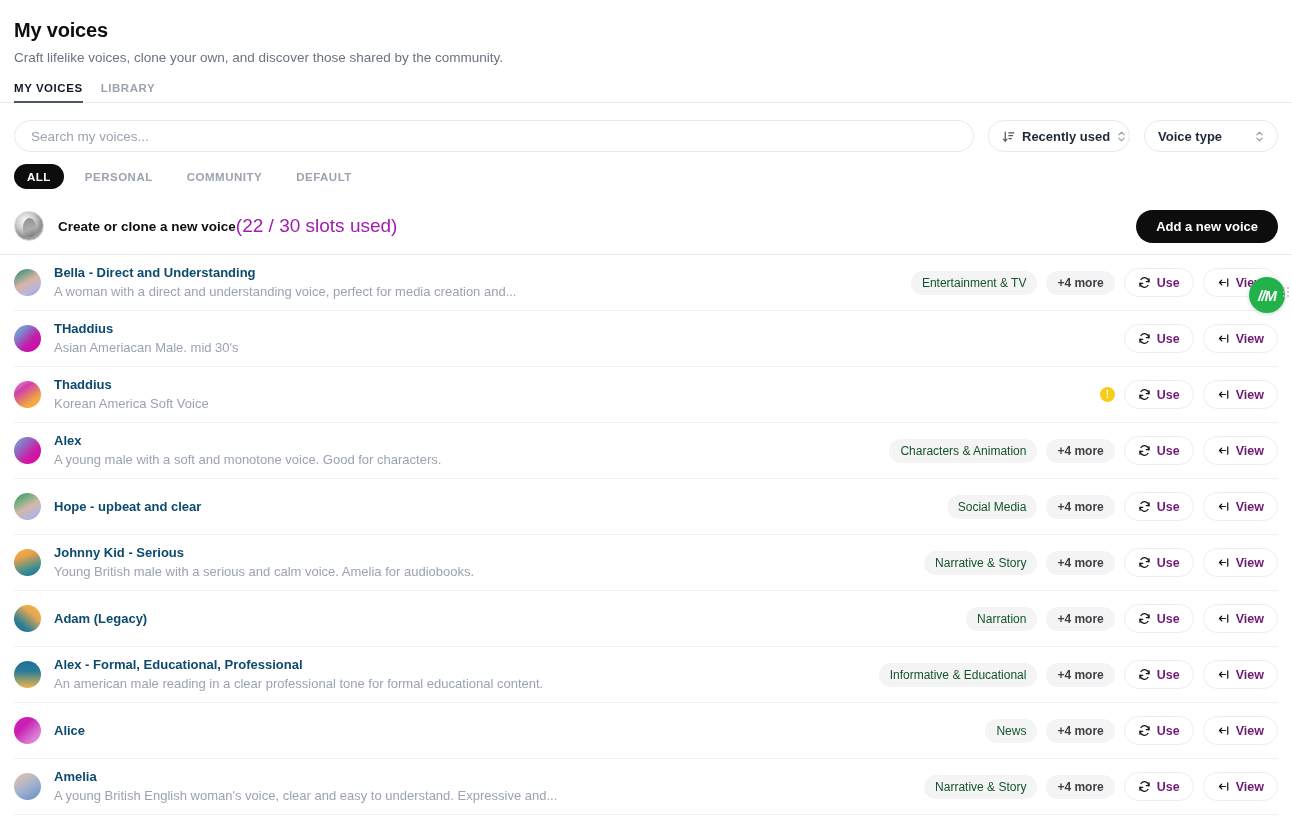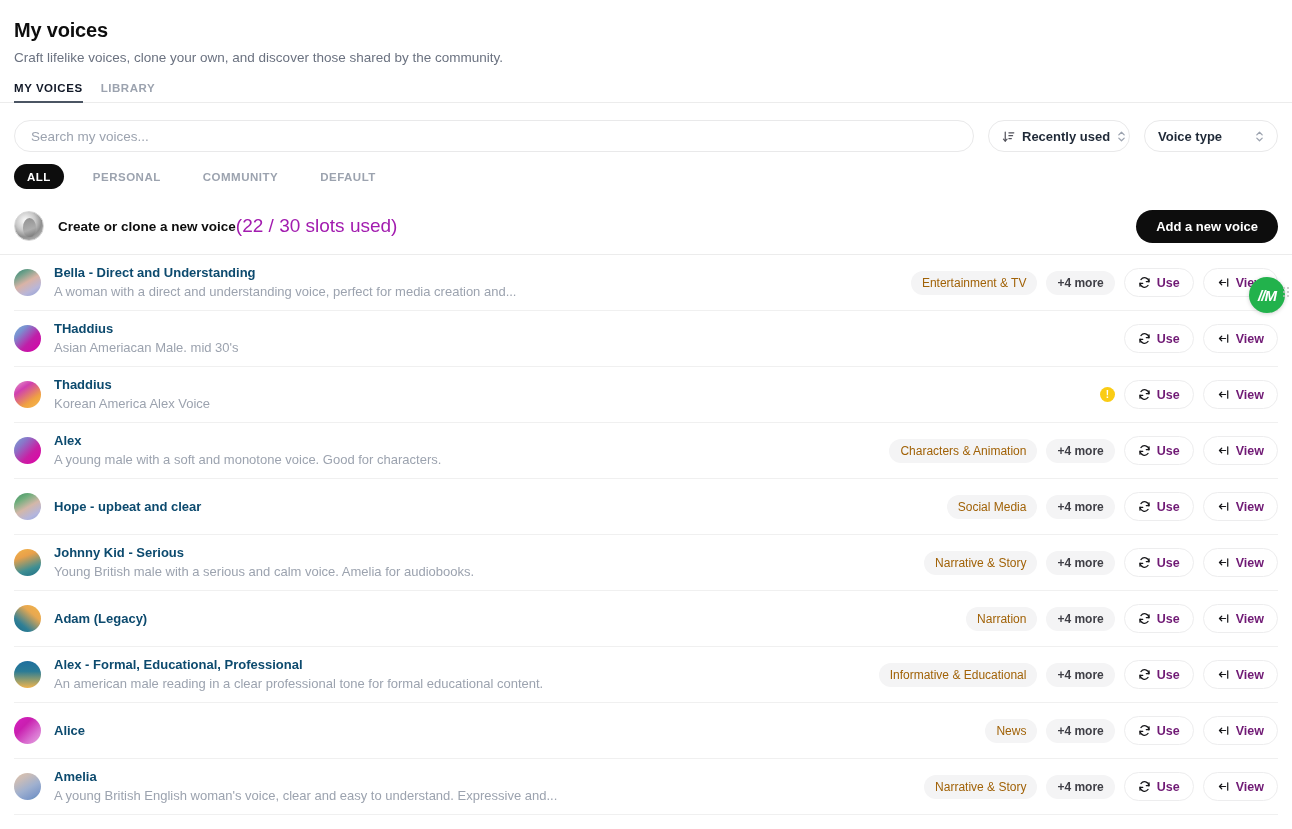--- a/index.html
+++ b/index.html
@@ -106,21 +106,21 @@
     font-family: inherit;
   }
   .select-pill.sort { width: 142px; }
   .select-pill.vtype { width: 134px; justify-content: space-between; }
   .chev { color: #9ca3af; font-size: 10px; line-height: 1; display:flex; flex-direction:column; gap:1px;}
 
   
   .chips {
     display: flex;
     align-items: center;
-    gap: 16px;
+    gap: 8px;
     padding: 12px 14px 0 14px;
   }
   .chip {
     height: 25px;
     display: inline-flex;
     align-items: center;
     padding: 0 13px;
     border-radius: 999px;
     font-size: 11.5px;
     font-weight: 700;
@@ -220,21 +220,21 @@
     flex: 0 0 auto;
   }
   .tag {
     height: 24px;
     display: inline-flex;
     align-items: center;
     padding: 0 11px;
     border-radius: 999px;
     background: #f4f4f5;
     font-size: 12px;
-    color: #a16207;
+    color: #14532d;
     white-space: nowrap;
   }
   .tag.more { font-weight: 600; color: #3f3f46; }
   .act-btn {
     height: 29px;
     min-width: 58px;
     display: inline-flex;
     align-items: center;
     justify-content: center;
     gap: 6px;
@@ -420,21 +420,21 @@
               </svg>
             </span>
             <span>View</span>
           </button>
         </div>
       </div>
       <div class="voice-row">
         <div class="v-avatar" style="background: linear-gradient(145deg, rgb(232, 167, 207) 0%, rgb(208, 63, 176) 30%, rgb(240, 163, 64) 70%, rgb(247, 185, 85) 100%);"></div>
         <div class="v-text">
           <div class="v-name">Thaddius</div>
-          <div class="v-desc">Korean America Alex Voice</div>
+          <div class="v-desc">Korean America Soft Voice</div>
         </div>
         <div class="v-right">
           <span class="warn-badge">!</span>
           <button class="act-btn">
             <span style="display:flex">
               <svg width="13" height="13" viewBox="0 0 16 16" fill="none" stroke="#18181b" stroke-width="1.5" stroke-linecap="round" stroke-linejoin="round">
                 <path d="M13.5 7.2A5.5 5.5 0 0 0 3.6 4.4"></path>
                 <path d="M2.5 8.8a5.5 5.5 0 0 0 9.9 2.8"></path>
                 <path d="M13.6 3.4v3.5h-3.4"></path>
                 <path d="M2.4 12.6V9.1h3.4"></path>

